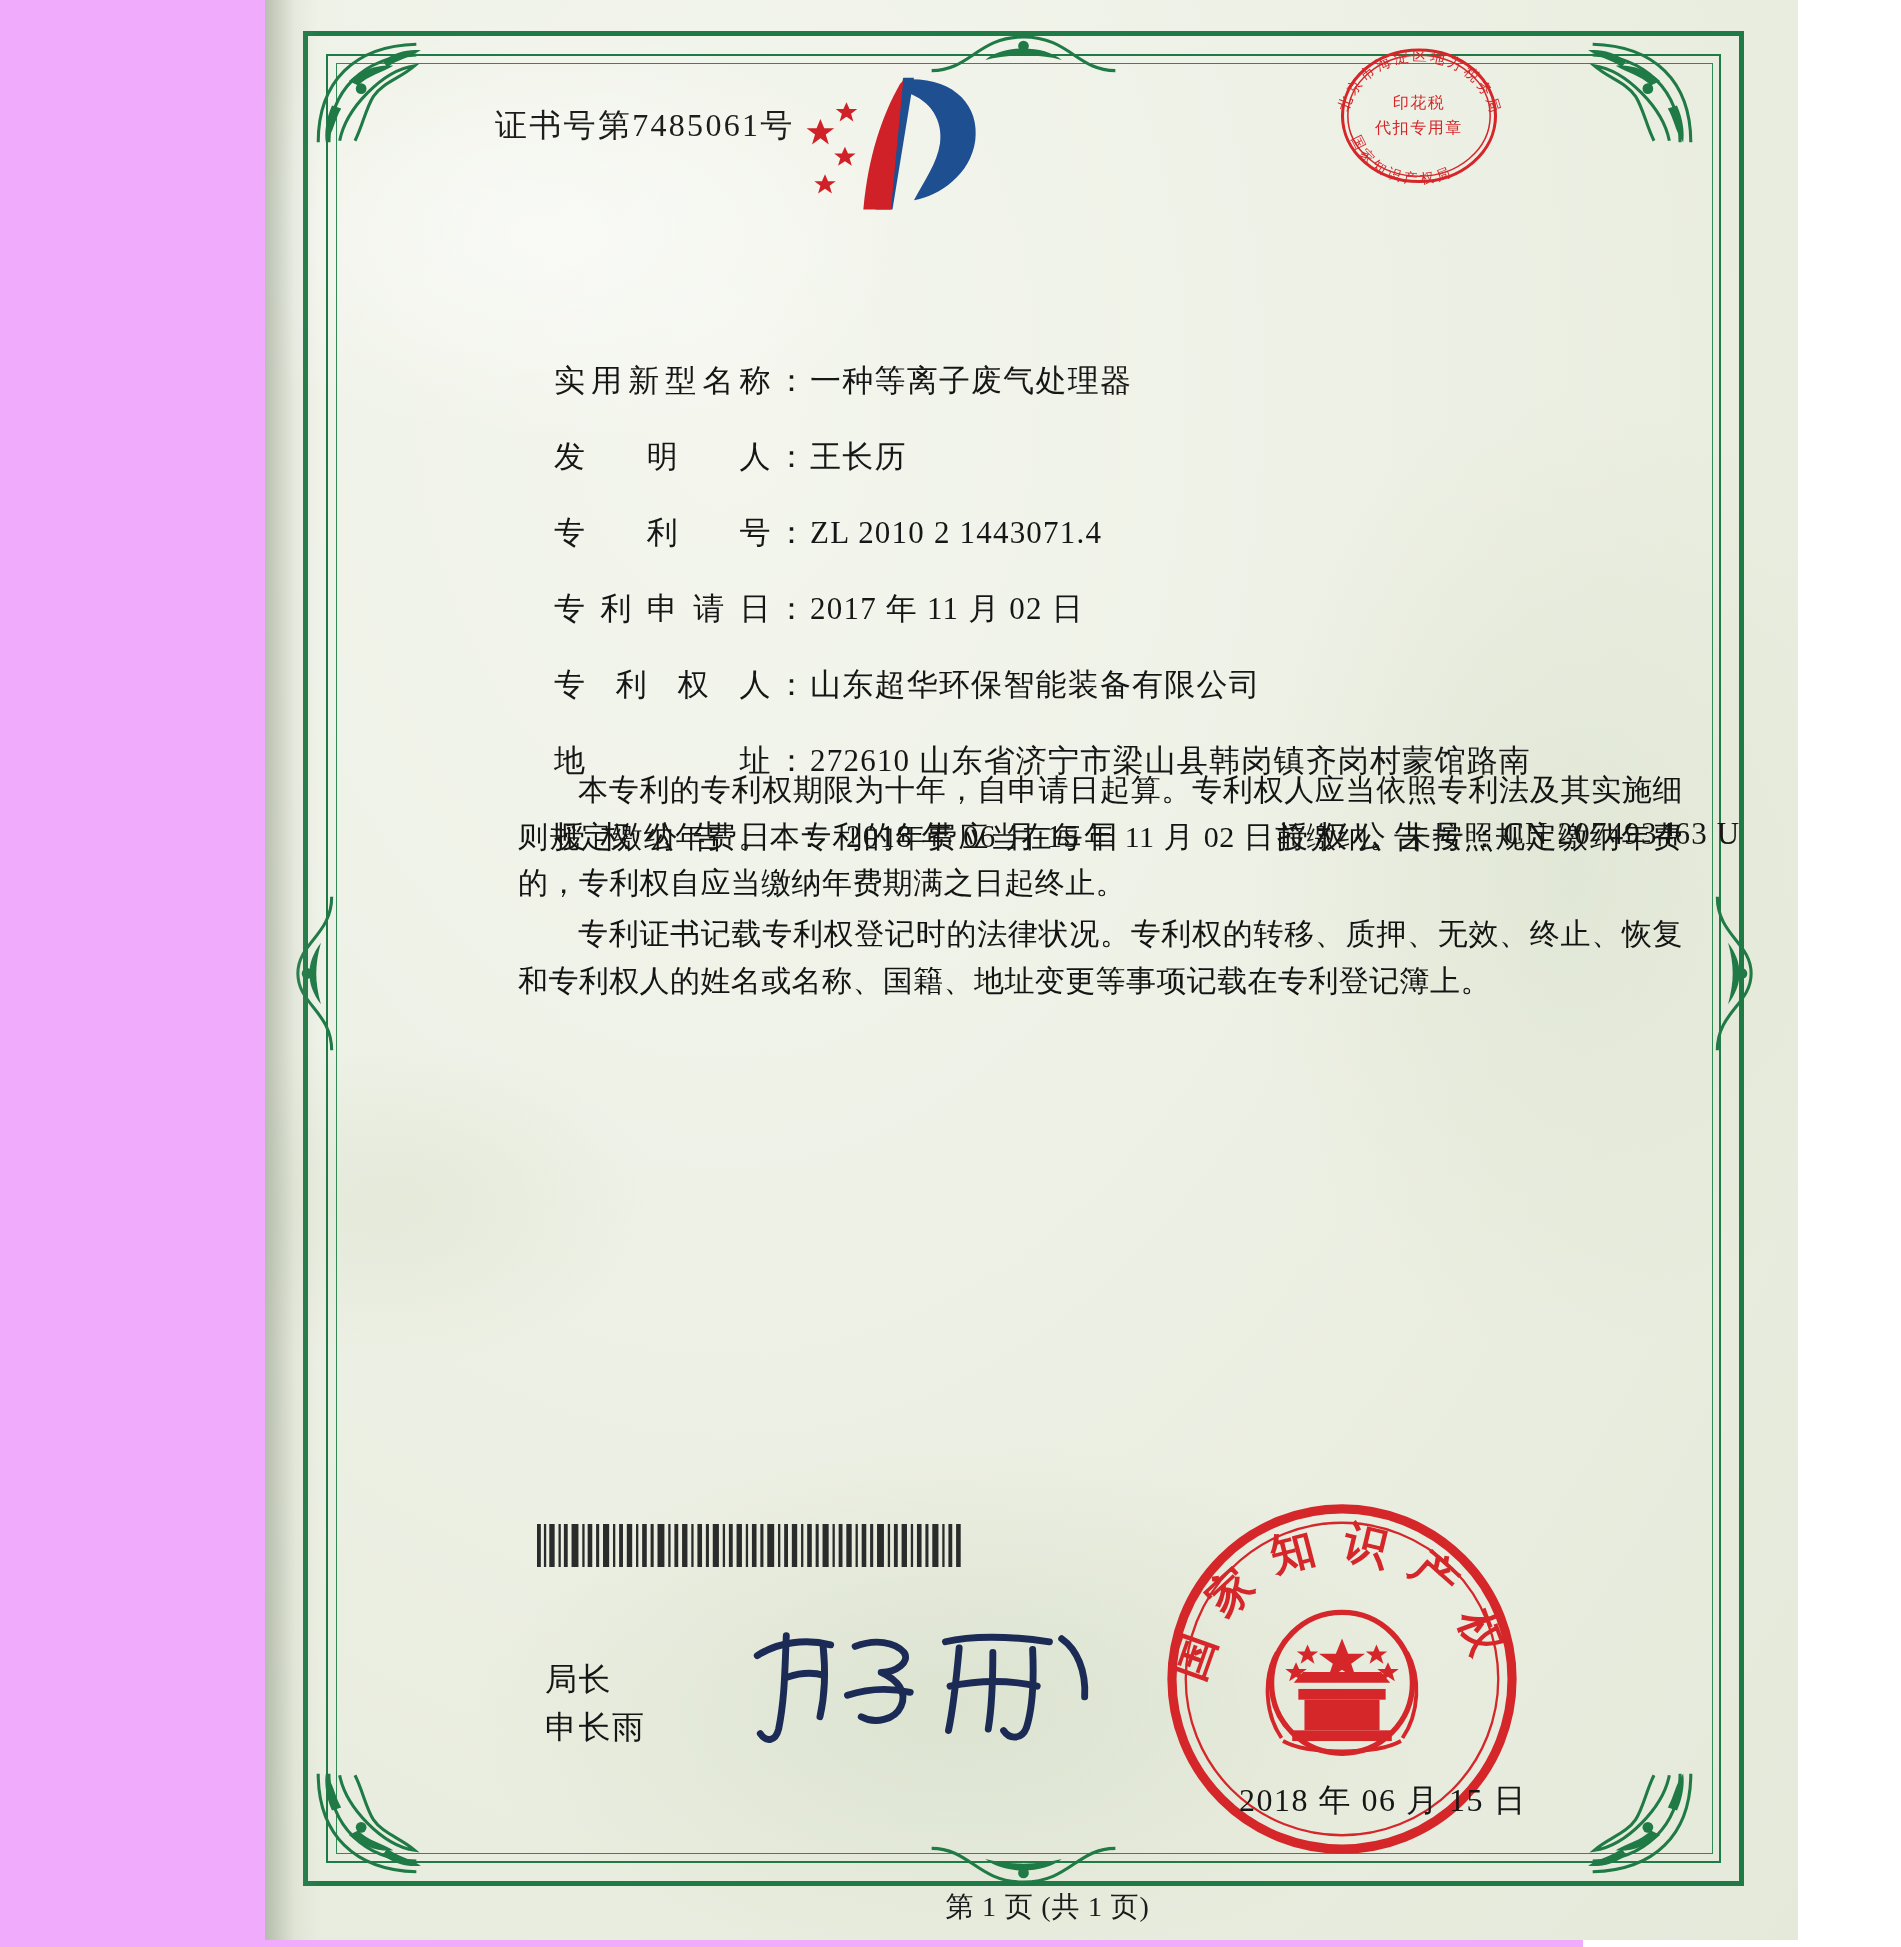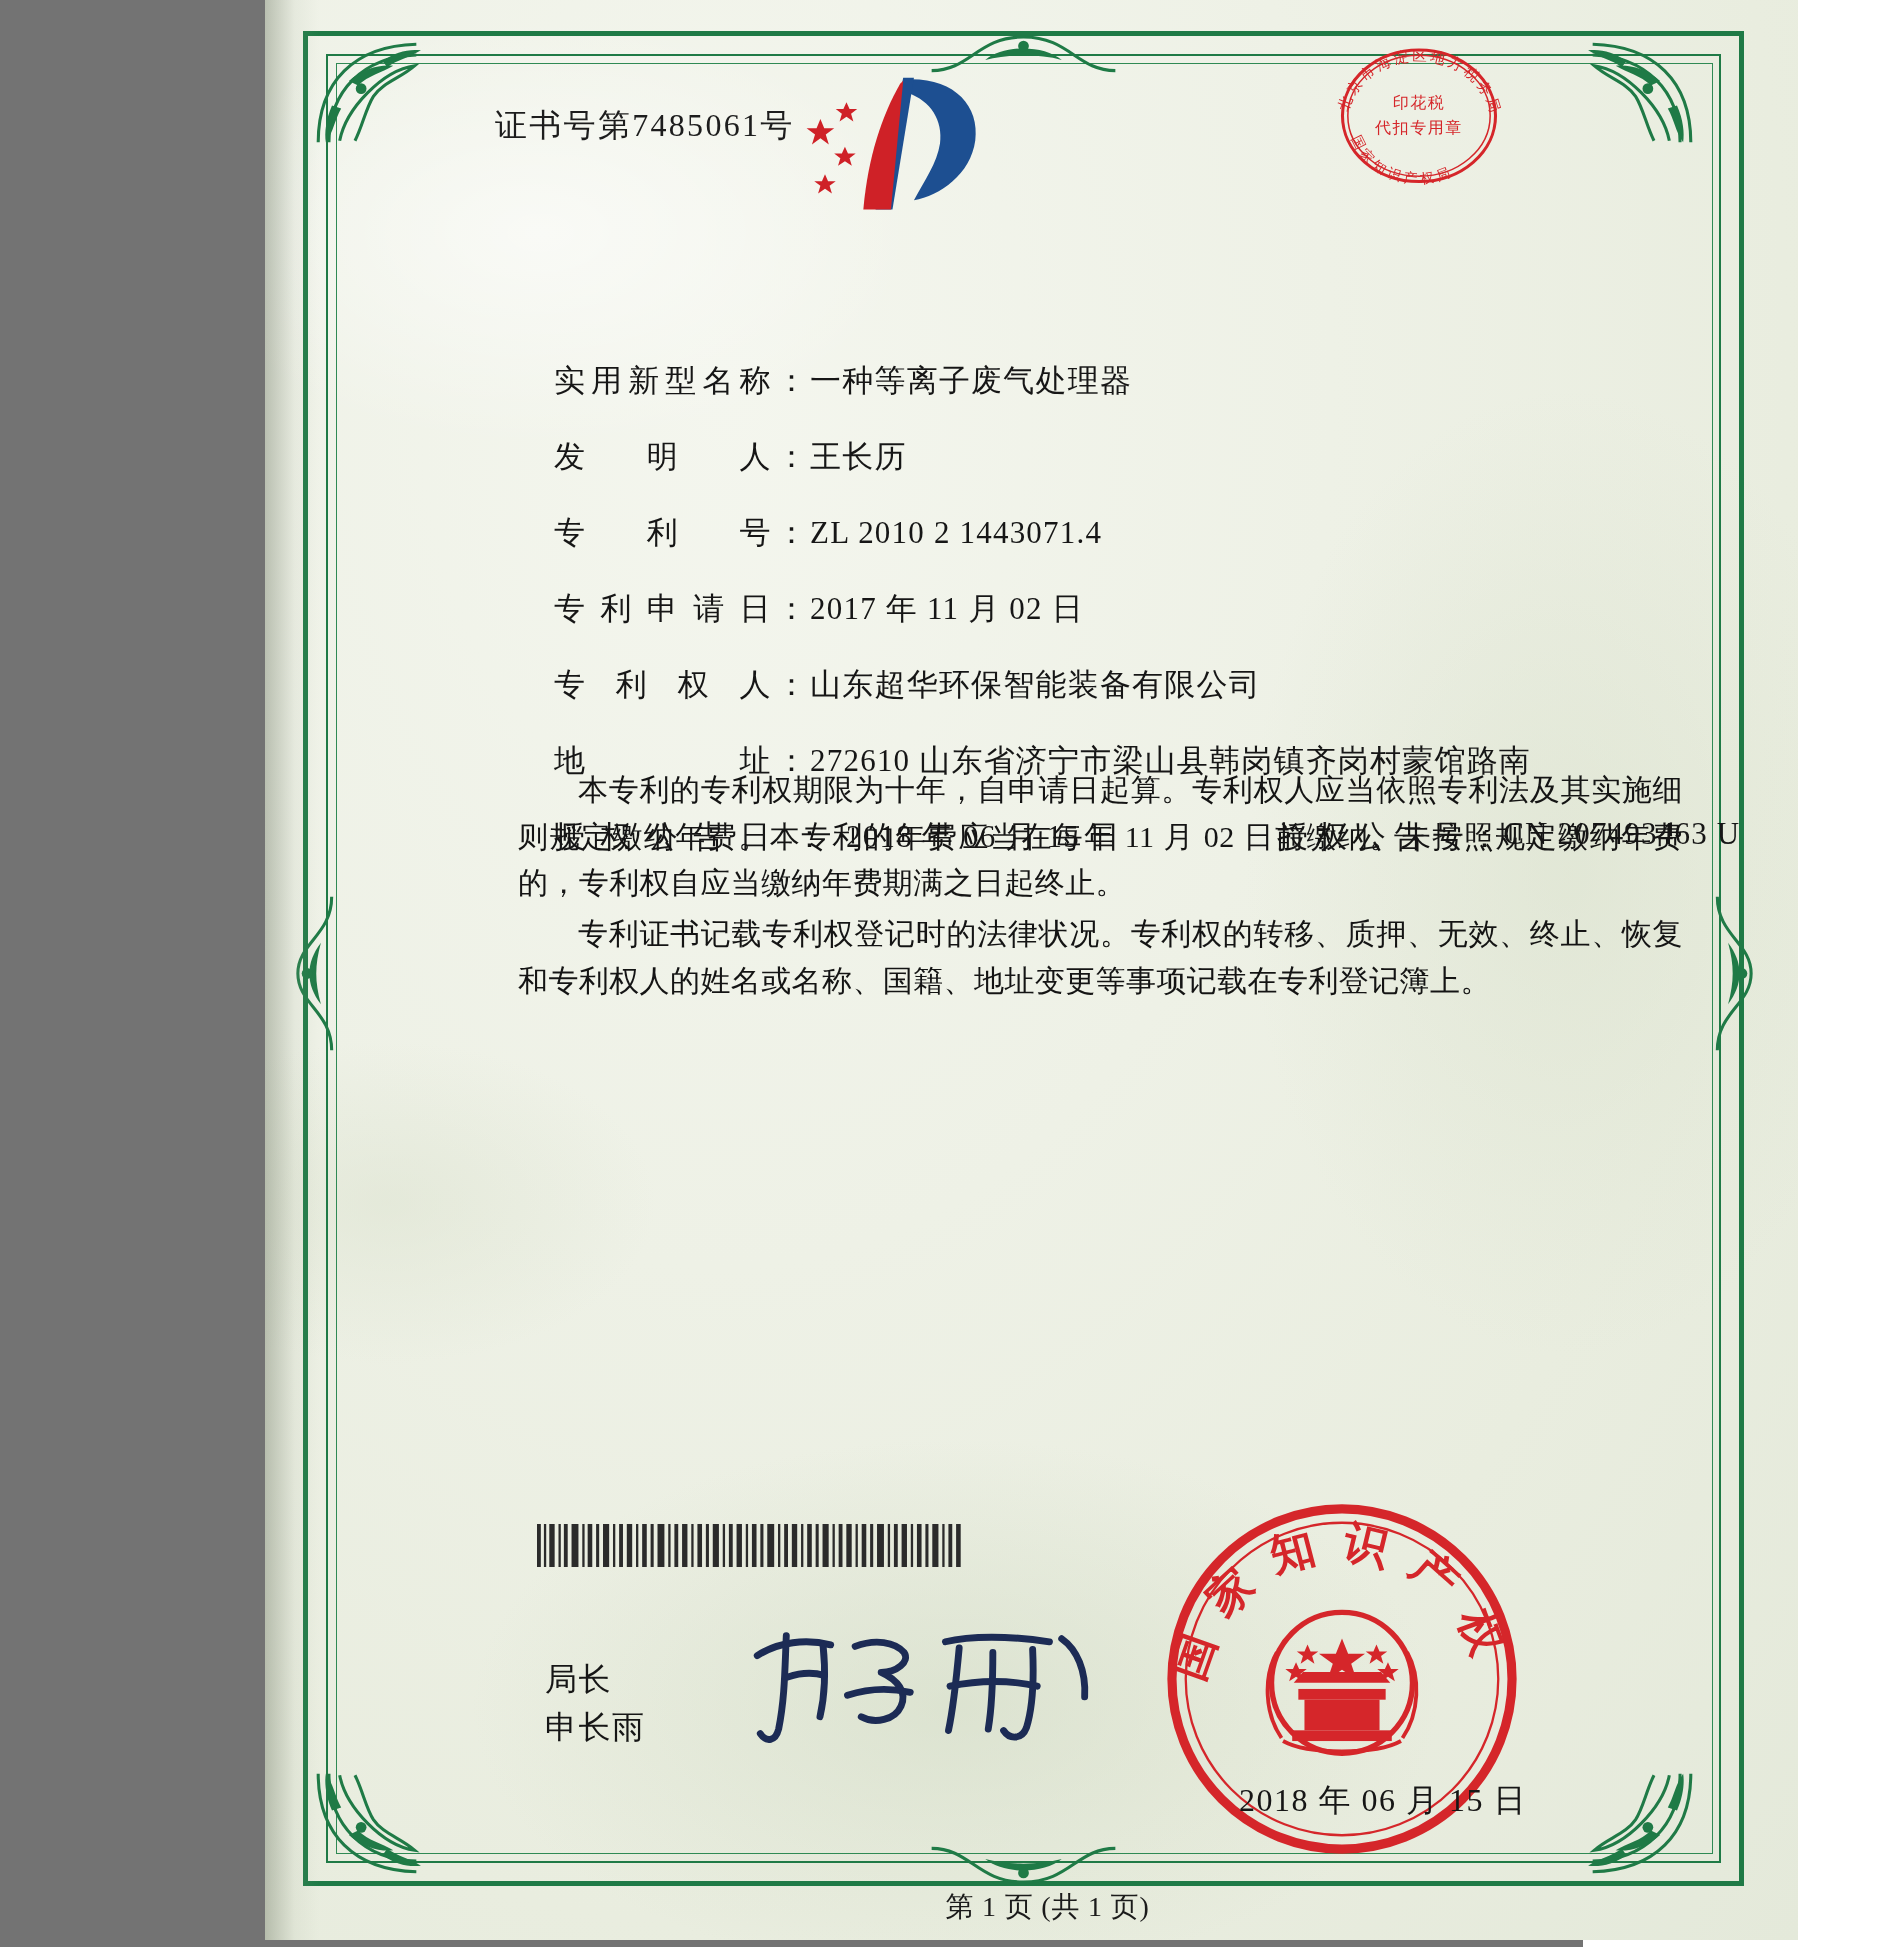--- a/index.html
+++ b/index.html
@@ -14,21 +14,21 @@
     position: relative;
     overflow: hidden;
   }
 
   
   #page {
     position: absolute;
     left: 0; top: 0;
     width: 1583px;
     height: 1947px;
-    background: #737373;
+    background: #f0abfc;
   }
   #paper {
     position: absolute;
     left: 265px;
     top: 0px;
     width: 1533px;
     height: 1940px;
     background:
       radial-gradient(ellipse at 30% 20%, #f4f6ee 0%, #eef1e6 40%, #e9eddf 70%, #e4e9da 100%);
     box-shadow: none;

